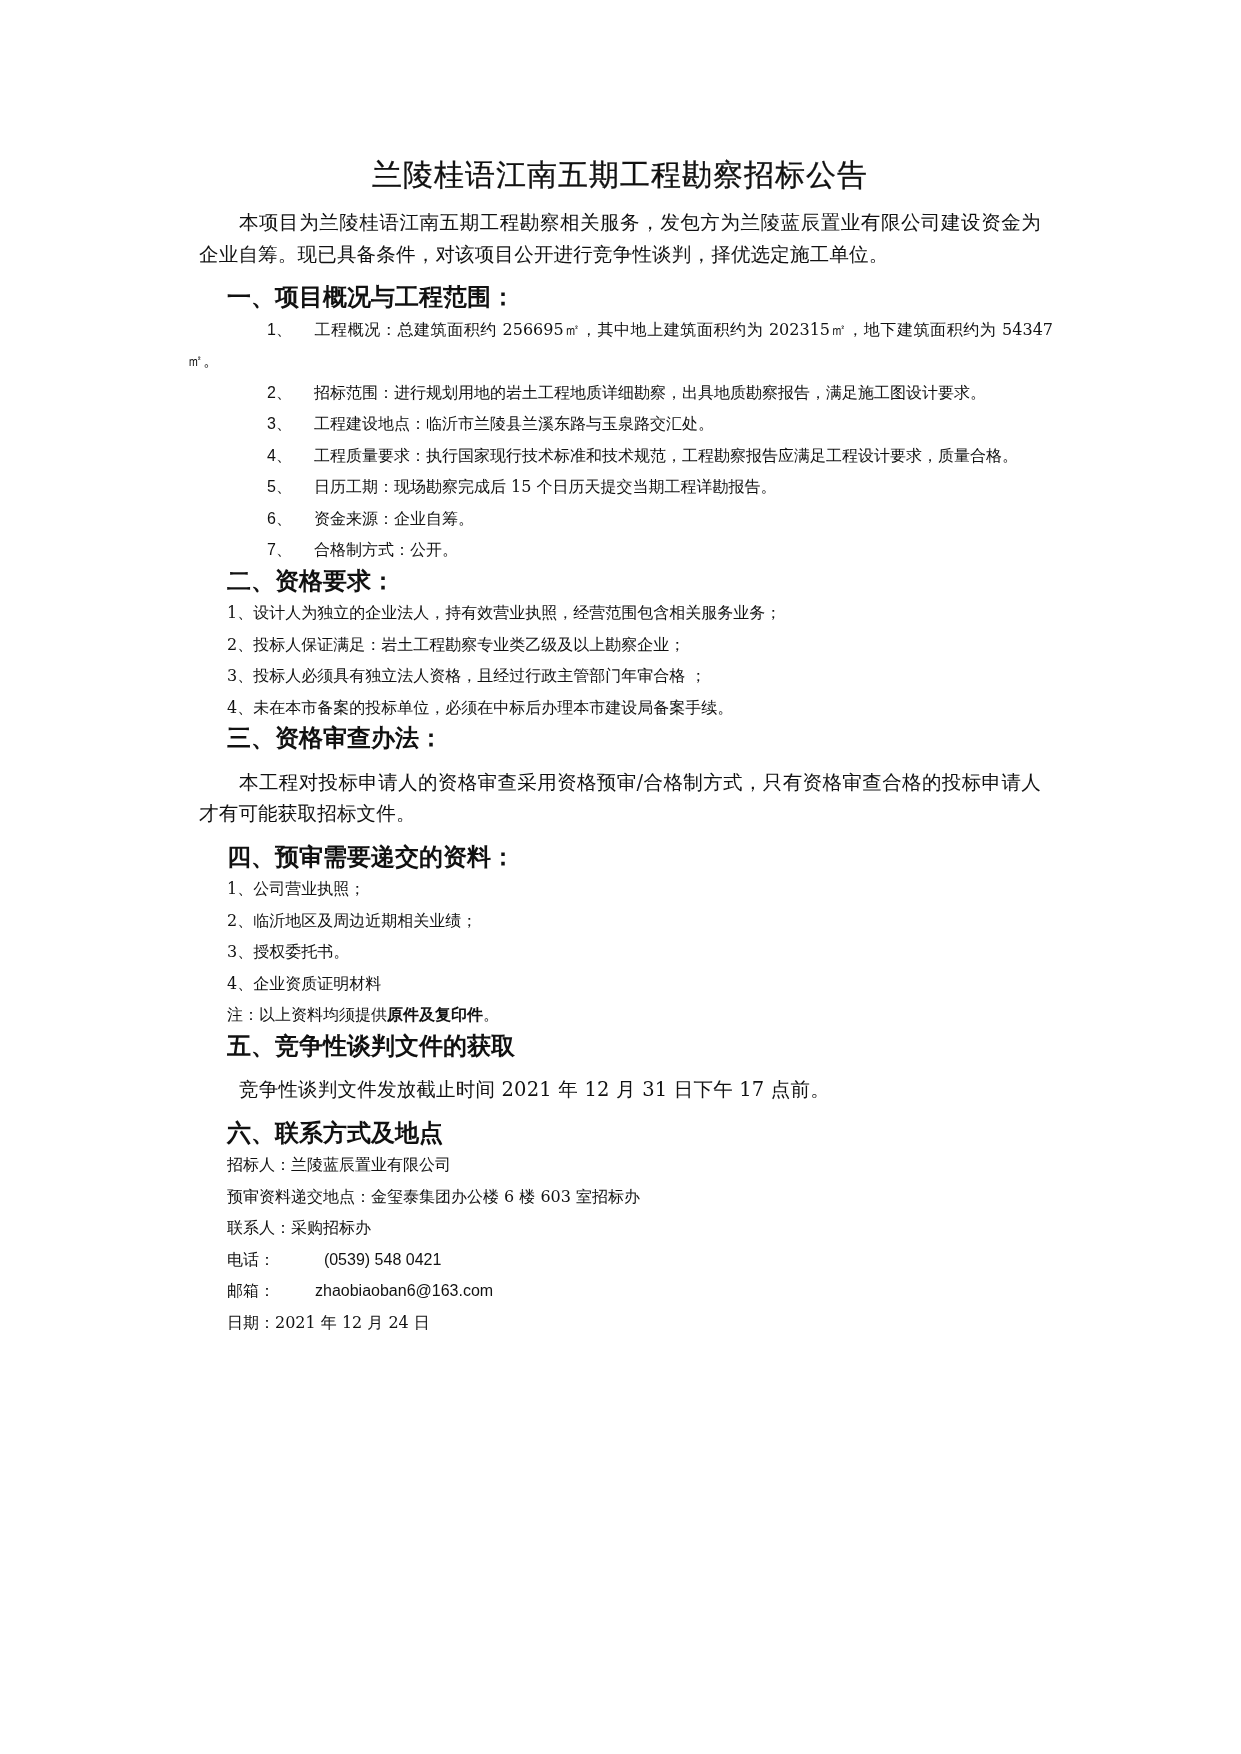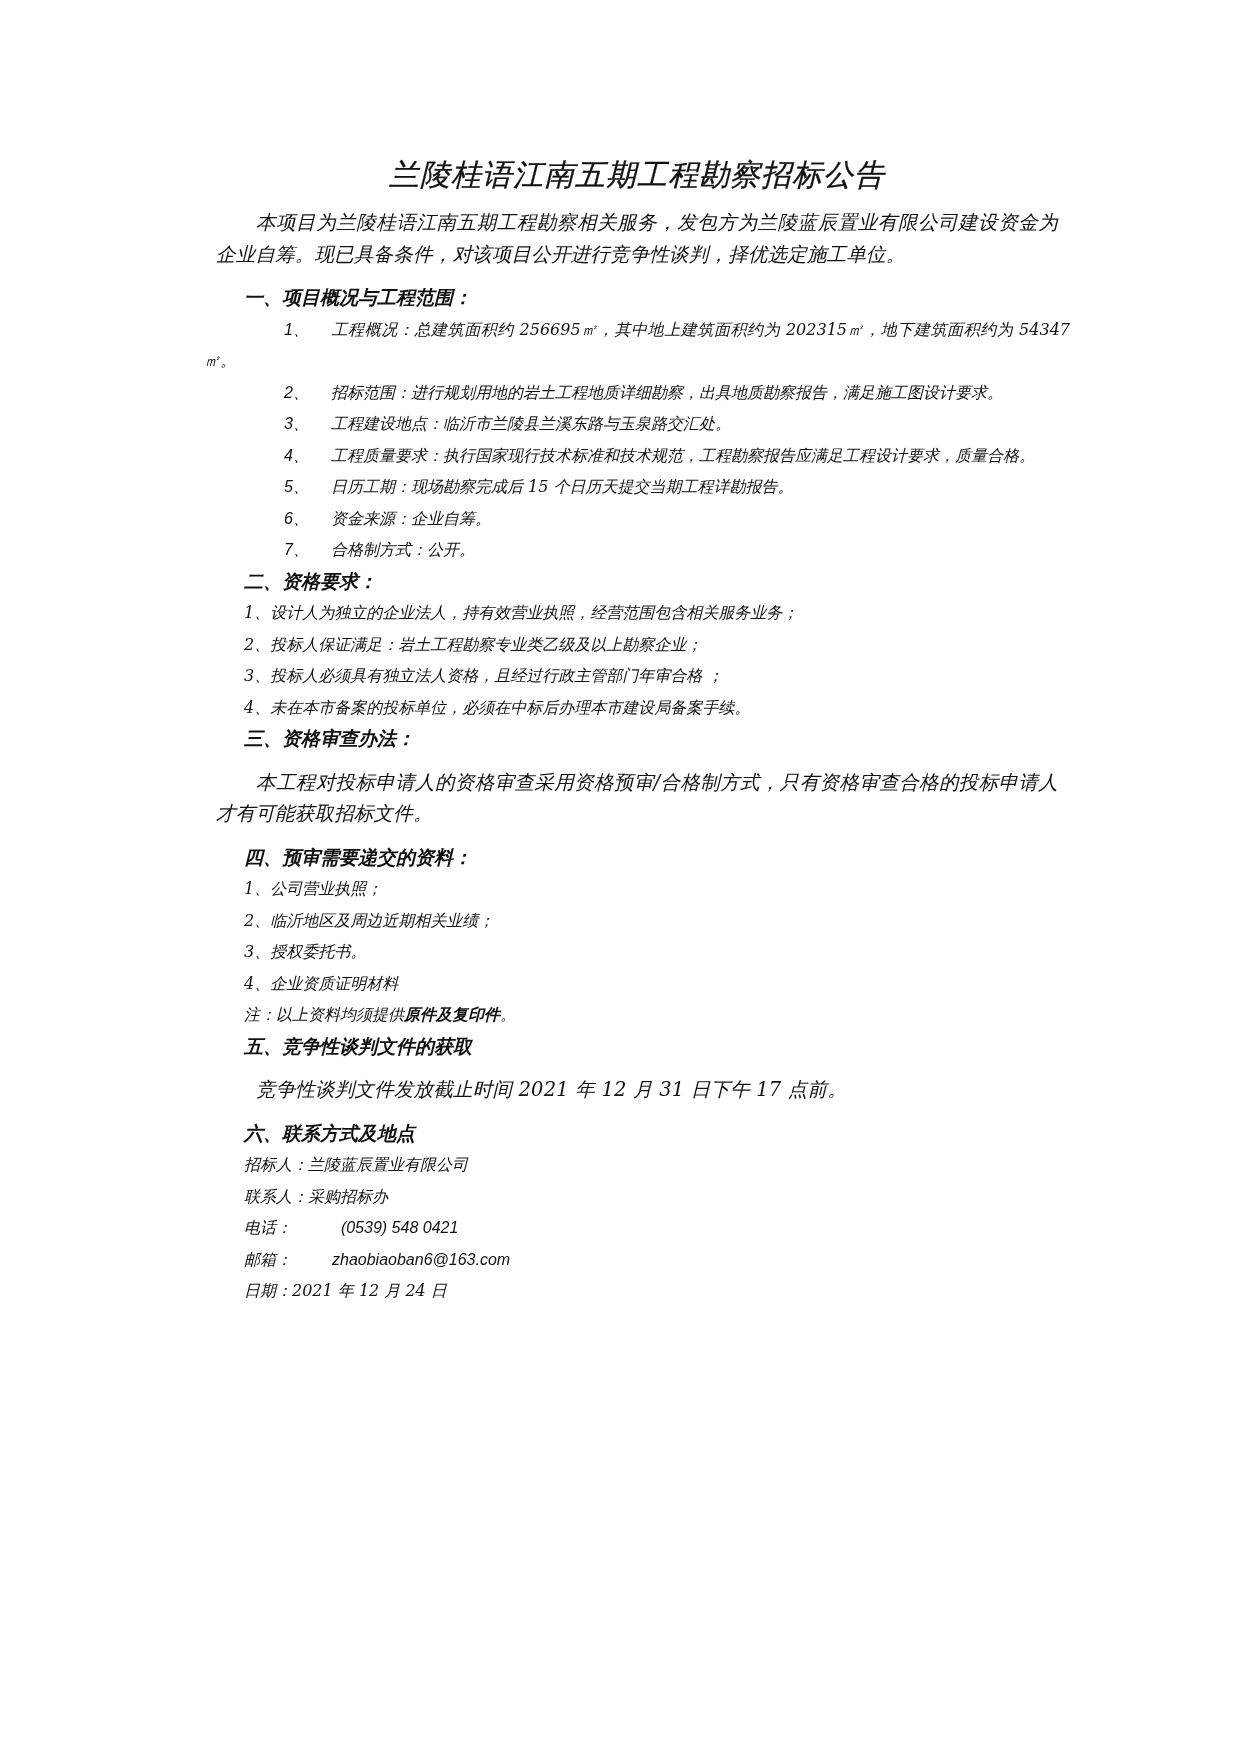--- a/index.html
+++ b/index.html
@@ -10,24 +10,23 @@
   body {
     width: 1241px;
     height: 1754px;
     position: relative;
     overflow: hidden;
     font-family: "DejaVu Serif", "Liberation Serif", serif;
     color: #111111;
   }
   .page {
     position: absolute;
-    left: 204px;
+    left: 187px;
     top: 155px;
     width: 866px;
-    font-style: italic;
   }
   .title {
     text-align: center;
     font-size: 30px;
     line-height: 40px;
     margin: 0 0 8px 0;
     letter-spacing: 1px;
     font-weight: normal;
     font-family: "DejaVu Serif", serif;
     -webkit-text-stroke: 0.3px #111;
@@ -37,21 +36,21 @@
     line-height: 31.5px;
     margin: 12px;
     text-align: justify;
     letter-spacing: 0.2px;
     white-space: normal;
   }
   .indent { text-indent: 40px; }
   .h {
     font-weight: bold;
     font-family: "DejaVu Sans", sans-serif;
-    font-size: 19px;
+    font-size: 24px;
     line-height: 31.5px;
     margin: 0;
     padding-left: 40px;
   }
   .item {
     font-size: 16px;
     line-height: 31.5px;
     margin: 0;
     padding-left: 40px;
     text-align: justify;
@@ -110,18 +109,19 @@
   </div>
 
   <div>
     <p class="h">五、竞争性谈判文件的获取</p>
     <p class="p indent">竞争性谈判文件发放截止时间 2021 年 12 月 31 日下午 17 点前。</p>
   </div>
 
   <div>
     <p class="h">六、联系方式及地点</p>
     <p class="item"><span>招标人：</span><span>兰陵蓝辰置业有限公司</span></p>
+    <p class="item"><span>预审资料递交地点：</span><span>金玺泰集团办公楼 6 楼 603 室招标办</span></p>
     <p class="item"><span>联系人：</span><span>采购招标办</span></p>
     <p class="item"><span>电话：</span><span class="latin" style="white-space:pre">  (0539) 548 0421</span></p>
     <p class="item"><span>邮箱：</span><span class="latin">zhaobiaoban6@163.com</span></p>
     <p class="item"><span>日期：</span><span>2021 年 12 月 24 日</span></p>
   </div>
 </div>
 
 </body></html>

